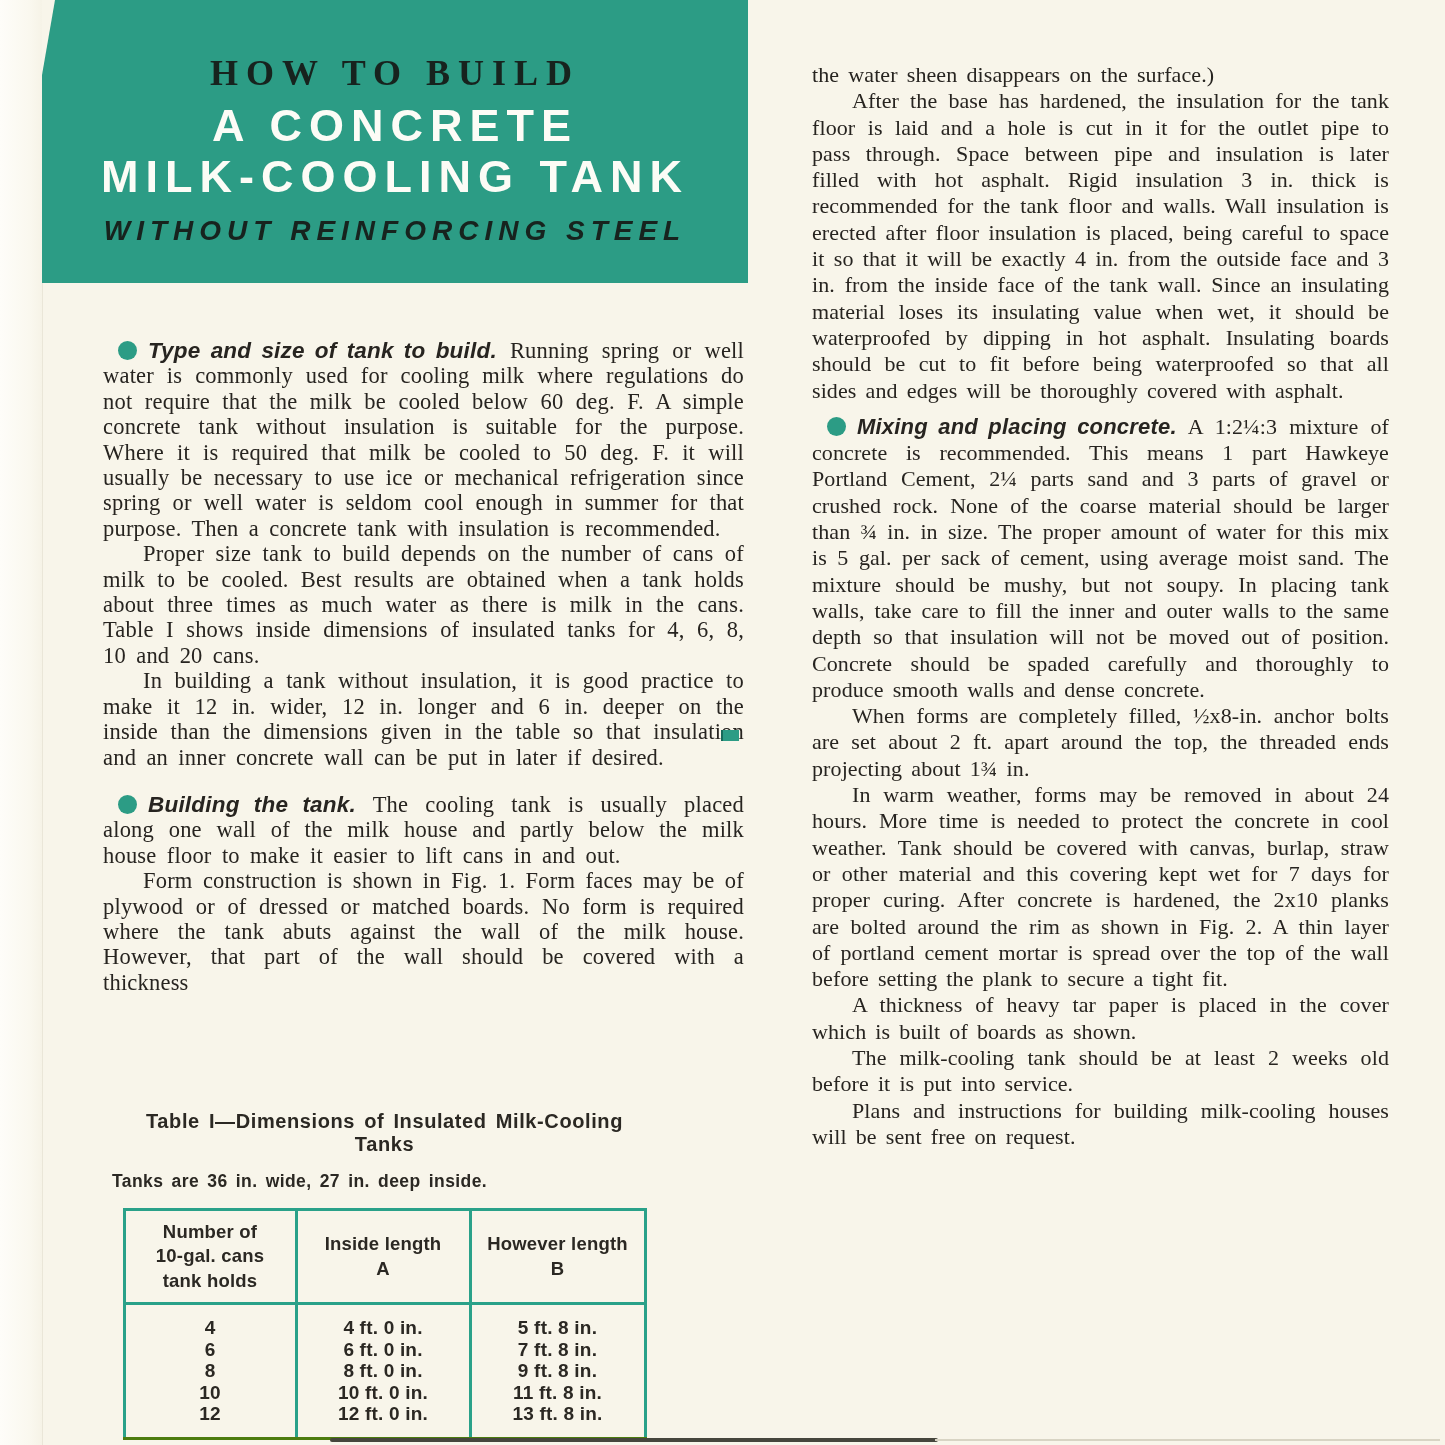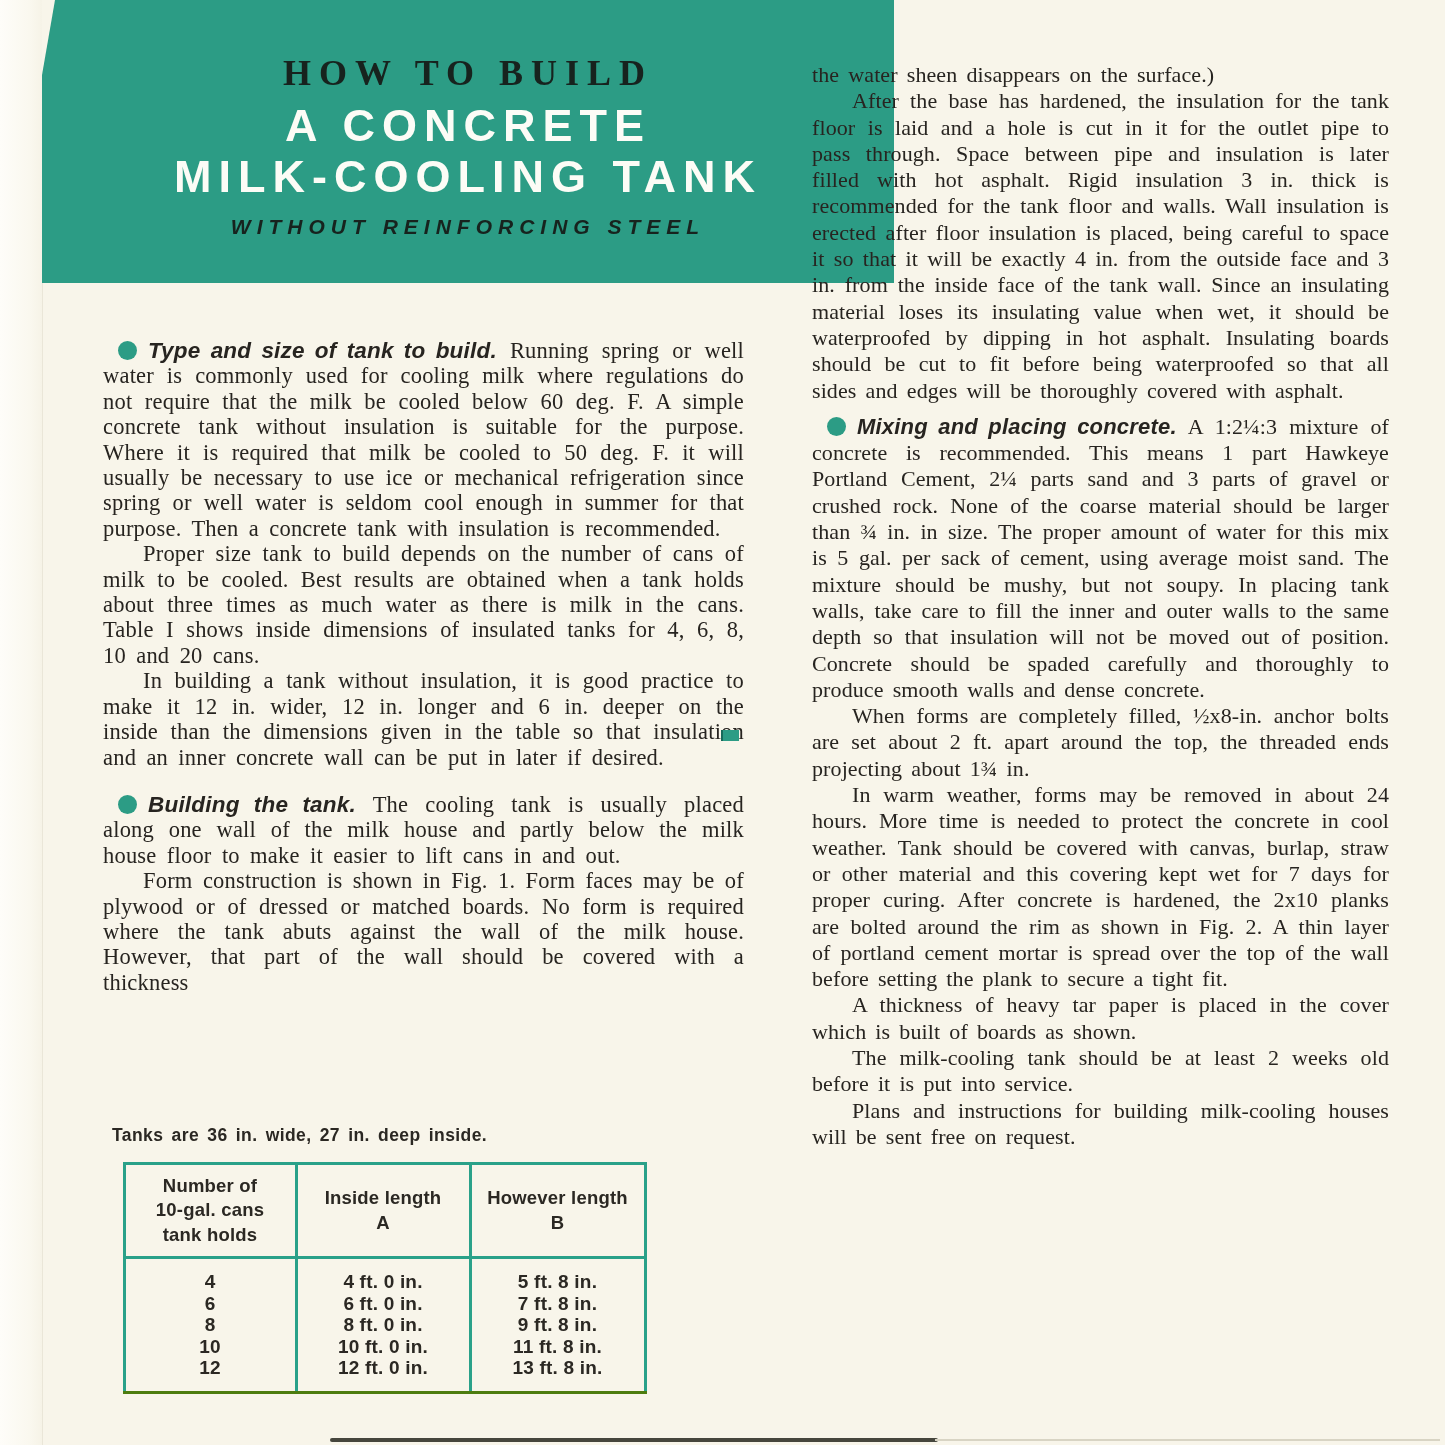--- a/index.html
+++ b/index.html
@@ -16,42 +16,42 @@
 
   
   .page-edge {
     position: absolute; left: 0; top: 0; width: 42px; height: 1445px;
     background: linear-gradient(90deg, #fefdf9 0%, #faf8ef 70%, #f6f3e7 100%);
     border-right: 1px solid #eae6d8;
   }
 
   
   .masthead {
-    position: absolute; left: 42px; top: 0; width: 852px; height: 283px;
+    position: absolute; left: 42px; top: 0; width: 706px; height: 283px;
     background: #2c9c85; text-align: center; overflow: hidden;
   }
   .masthead::before {
     content: ""; position: absolute; left: 0; top: 0;
     border-left: 13px solid #f8f5ea; border-bottom: 75px solid transparent;
     width: 0; height: 0;
   }
   .mast-kicker {
     margin-top: 52px;
     font-family: "Liberation Serif", serif; font-weight: bold;
     font-size: 36px; letter-spacing: 8px; color: #17231e;
   }
   .mast-title {
     font-family: "Liberation Sans", sans-serif; font-weight: bold;
     font-size: 45px; letter-spacing: 7px; color: #fcfcf6; line-height: 51px;
   }
   .mast-title-1 { margin-top: 6px; }
   .mast-tagline {
     margin-top: 13px;
     font-family: "Liberation Sans", sans-serif; font-weight: bold; font-style: italic;
-    font-size: 21px; letter-spacing: 6px; color: #17231e;
+    font-size: 28px; letter-spacing: 6px; color: #17231e;
   }
 
   
   .col {
     position: absolute; text-align: justify;
     hyphens: none;
   }
   .col p { margin: 0; }
   .left-col {
     left: 103px; top: 338px; width: 641px;
@@ -145,20 +145,21 @@
     <p class="indent">In building a tank without insulation, it is good practice to make it 12 in. wider, 12 in. longer and 6 in. deeper on the inside than the dimensions given in the table so that insulation and an inner concrete wall can be put in later if desired.</p>
 
     <p class="bulleted gap-above">
       <span class="bullet"></span><span class="sec-heading">Building the tank.</span>
       <span>The cooling tank is usually placed along one wall of the milk house and partly below the milk house floor to make it easier to lift cans in and out.</span>
     </p>
     <p class="indent">Form construction is shown in Fig. 1. Form faces may be of plywood or of dressed or matched boards. No form is required where the tank abuts against the wall of the milk house. However, that part of the wall should be covered with a thickness</p>
   </div>
 
   <div class="table-block">
+    <div class="table-title">Table I—Dimensions of Insulated Milk-Cooling Tanks</div>
     <div class="table-sub">Tanks are 36 in. wide, 27 in. deep inside.</div>
     <table class="dims">
       <thead>
         <tr>
           <th class="w1">Number of
 10-gal. cans
 tank holds</th>
           <th class="w2">Inside length
 A</th>
           <th class="w3">However length

